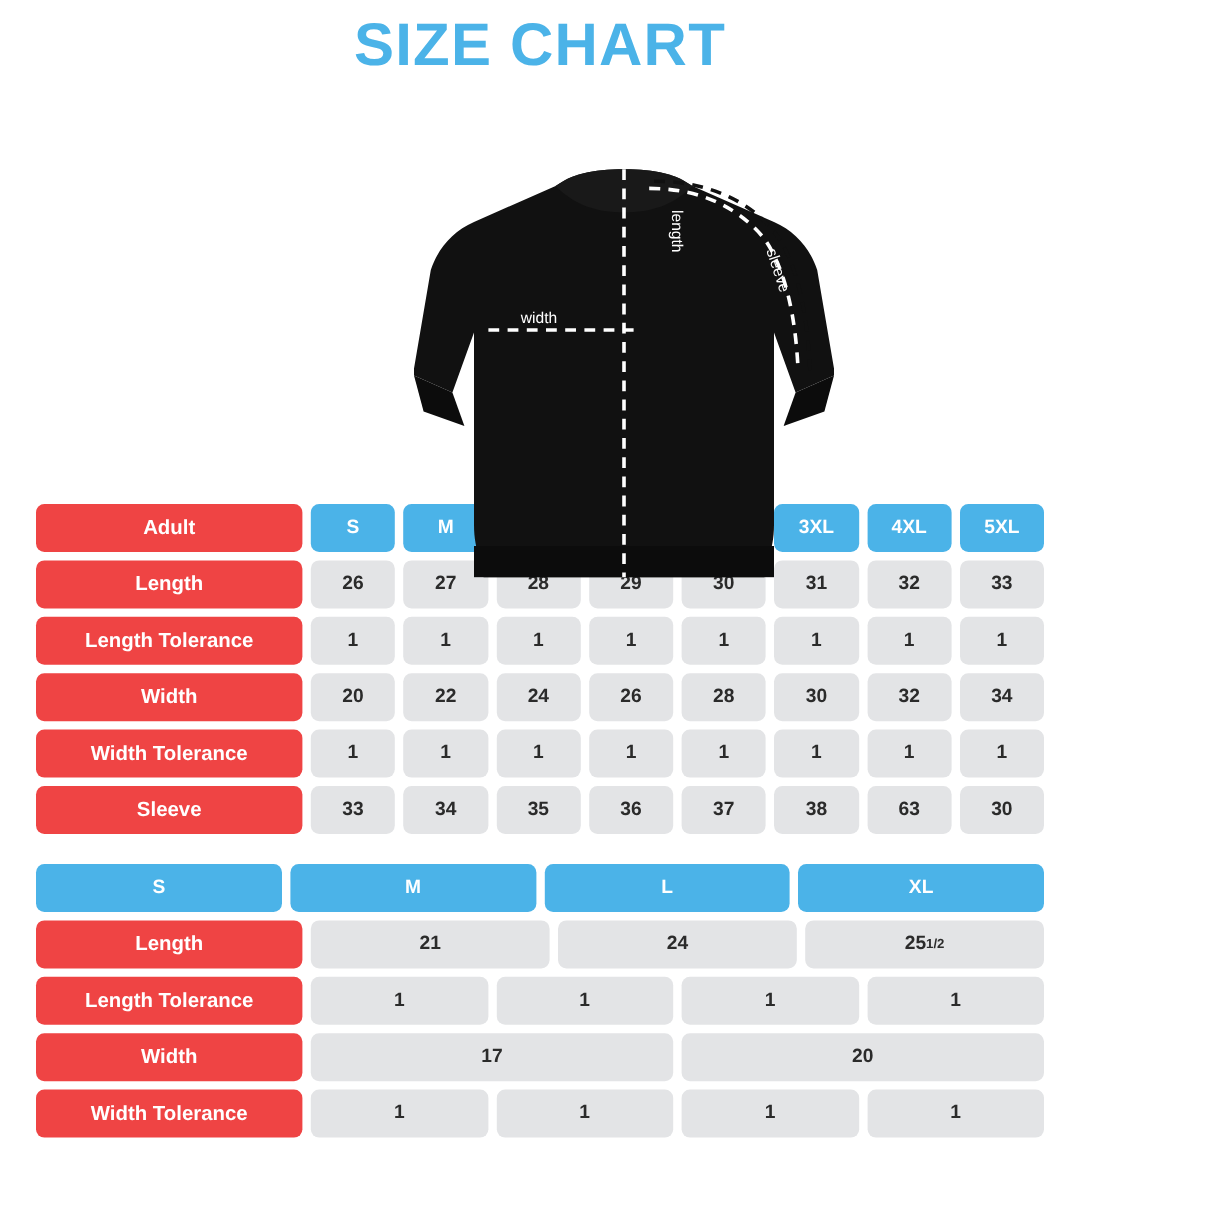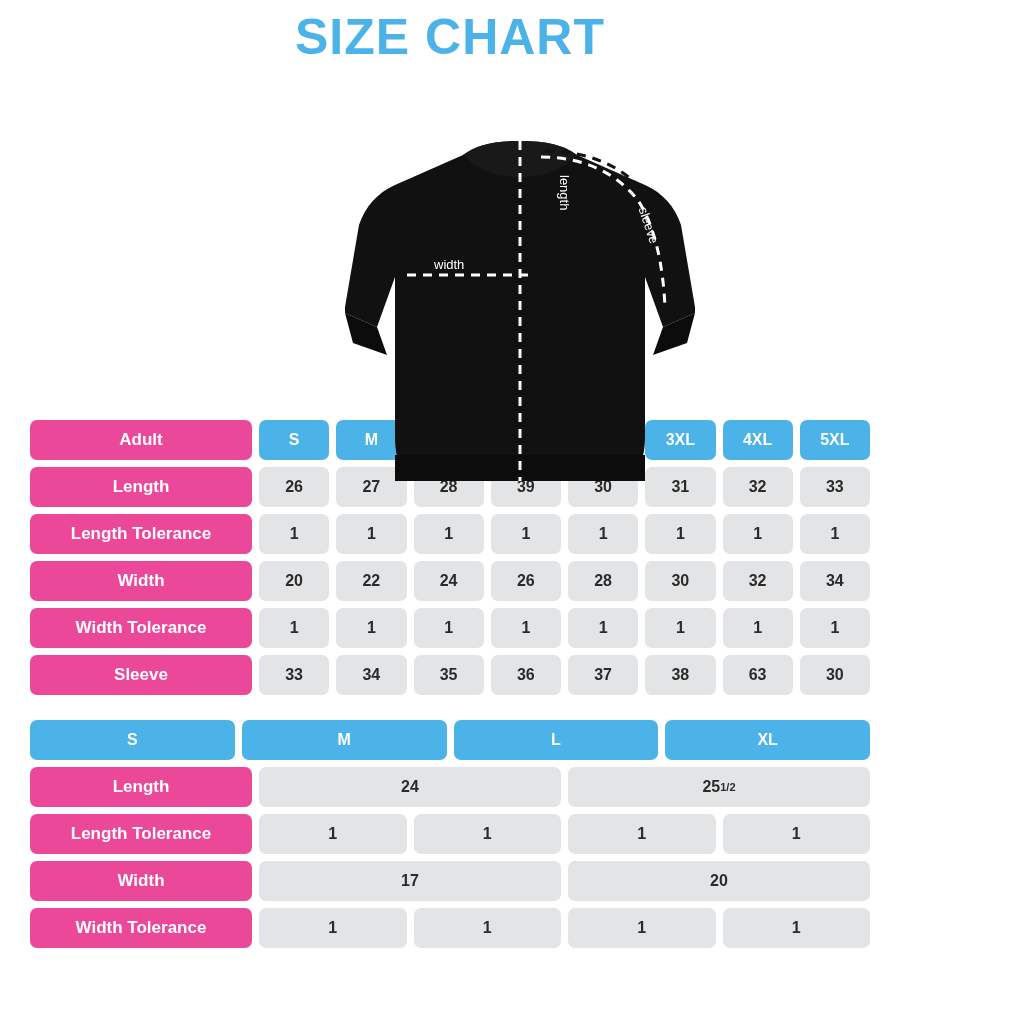--- a/index.html
+++ b/index.html
@@ -69,21 +69,21 @@
     font-size: 16px;
     font-weight: bold;
     color: #2b2b2b;
     background: #E3E4E6;
   }
   .cell.head {
     background: #4BB3E8;
     color: #ffffff;
   }
   .cell.rowlabel {
-    background: #ec4899;
+    background: #ef4444;
     color: #ffffff;
     width: 222px;
     flex: 0 0 222px;
     font-size: 17px;
   }
   .cell.data { flex: 1 1 0; }
   .spacer { height: 18px; }
 
   .frac { font-size: 11px; vertical-align: super; }
   .frac-d { font-size: 11px; vertical-align: sub; }
@@ -136,21 +136,21 @@
       <div class="cell head data">3XL</div>
       <div class="cell head data">4XL</div>
       <div class="cell head data">5XL</div>
     </div>
 
     <div class="row">
       <div class="cell rowlabel">Length</div>
       <div class="cell data">26</div>
       <div class="cell data">27</div>
       <div class="cell data">28</div>
-      <div class="cell data">39</div>
+      <div class="cell data">29</div>
       <div class="cell data">30</div>
       <div class="cell data">31</div>
       <div class="cell data">32</div>
       <div class="cell data">33</div>
     </div>
 
     <div class="row">
       <div class="cell rowlabel">Length Tolerance</div>
       <div class="cell data">1</div>
       <div class="cell data">1</div>
@@ -203,20 +203,21 @@
     <div>
       <div class="row">
         <div class="cell head data">S</div>
         <div class="cell head data">M</div>
         <div class="cell head data">L</div>
         <div class="cell head data">XL</div>
       </div>
 
       <div class="row">
         <div class="cell rowlabel">Length</div>
+        <div class="cell data">21</div>
         <div class="cell data">24</div>
         <div class="cell data">25<span class="frac">1</span><span class="frac-d">/2</span></div>
       </div>
 
       <div class="row">
         <div class="cell rowlabel">Length Tolerance</div>
         <div class="cell data">1</div>
         <div class="cell data">1</div>
         <div class="cell data">1</div>
         <div class="cell data">1</div>

